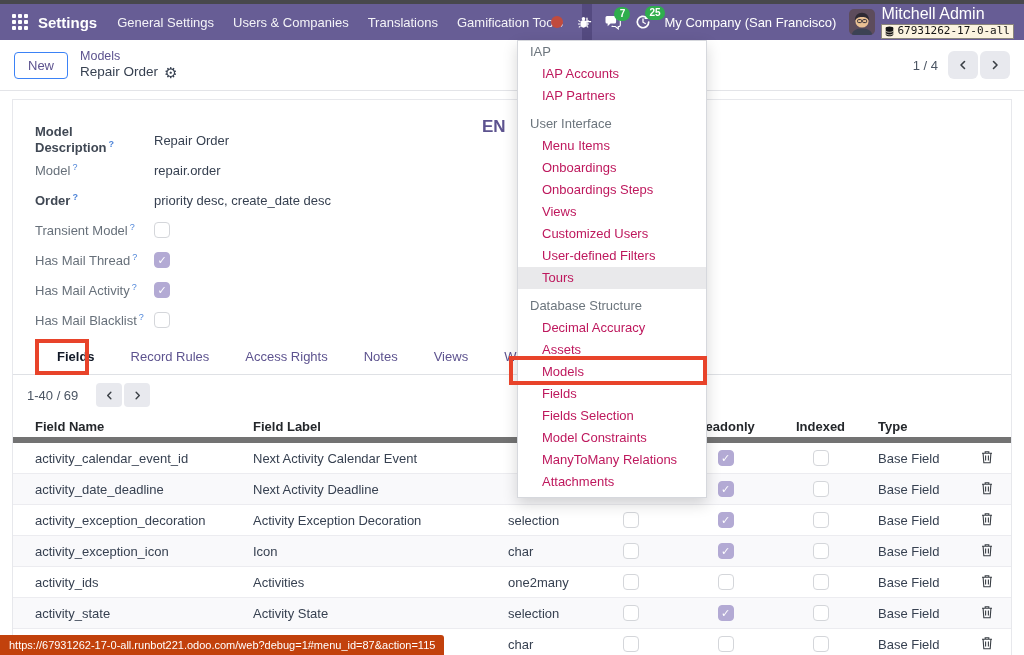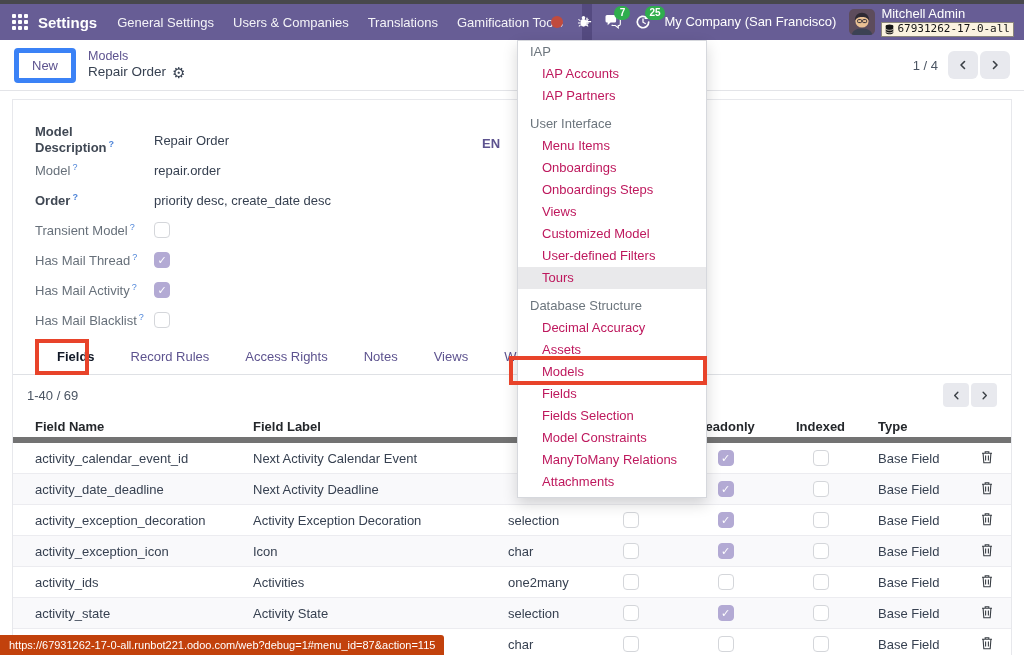--- a/index.html
+++ b/index.html
@@ -16,56 +16,56 @@
   .top-menu { font-size:13px; color:rgba(255,255,255,.93); margin-right:19px; white-space:nowrap; cursor:pointer; }
   .plus-btn { background:#544a80; width:30px; height:36px; display:flex; align-items:center; justify-content:center; font-size:17px; cursor:pointer; }
   .tb-right { display:flex; align-items:center; gap:13px; }
   .record-dot { width:12px; height:12px; border-radius:50%; background:#c14b3e; }
   .icon-badge { position:relative; display:flex; align-items:center; cursor:pointer; }
   .badge { position:absolute; top:-8px; left:10px; background:#2fae4d; color:#fff; font-size:10px; font-weight:700; border-radius:8px; min-width:16px; height:14px; line-height:14px; text-align:center; padding:0 4px; }
   .company { font-size:13px; white-space:nowrap; cursor:pointer; }
   .user-block { display:flex; align-items:center; gap:6px; cursor:pointer; }
   .avatar { width:26px; height:26px; border-radius:5px; overflow:hidden; flex:none; }
   .user-meta { display:flex; flex-direction:column; line-height:1.15; }
-  .user-name { font-size:13px; color:#fff; }
+  .user-name { font-size:16px; color:#fff; }
   .db-box { background:#fbf3e0; color:#141414; font-family:"DejaVu Sans Mono", monospace; font-size:11px; padding:0 3px; display:flex; align-items:center; gap:3px; border:1px solid rgba(0,0,0,.45); }
 
   
   .cp { height:51px; display:flex; justify-content:space-between; align-items:center; padding:0 14px; border-bottom:1px solid #e3e4e8; background:#fff; }
   .cp-left { display:flex; align-items:center; gap:12px; }
-  .new-btn { border:5px solid #3b82f6; color:#5d538f; background:#fff; border-radius:4px; padding:5px 13px; font-size:13px; cursor:pointer; font-family:inherit; }
+  .new-btn { border:1px solid #3b82f6; color:#5d538f; background:#fff; border-radius:4px; padding:5px 13px; font-size:13px; cursor:pointer; font-family:inherit; }
   .bc { display:flex; flex-direction:column; line-height:1.25; }
   .bc-parent { color:#5d538f; font-size:12.5px; cursor:pointer; }
   .bc-current { color:#374151; font-size:13.5px; display:flex; align-items:center; gap:6px; }
   .gear { font-size:15px; color:#374151; cursor:pointer; line-height:1; }
   .cp-right { display:flex; align-items:center; gap:10px; }
   .pager-text { font-size:13px; color:#4b5563; }
   .pg-btns { display:flex; gap:2px; }
   .pg-btn { width:30px; height:28px; background:#e8e9ee; border:none; border-radius:6px; display:flex; align-items:center; justify-content:center; cursor:pointer; }
   .pg-btn.sm { width:26px; height:24px; border-radius:4px; }
 
   
   .sheet { position:absolute; left:12px; right:12px; top:99px; bottom:0; background:#fff; border:1px solid #e7e8ec; border-bottom:none; overflow:hidden; }
   .form-area { position:relative; padding:25px 0 0 22px; }
   .f-row { height:30px; display:flex; align-items:center; }
   .f-label { width:119px; font-size:13px; color:#67707a; flex:none; }
   .f-label.bold { color:#404854; font-weight:700; }
   .f-label sup { color:#4d84d8; font-size:9px; margin-left:2px; }
   .f-value { font-size:13px; color:#374151; }
   .cb { width:16px; height:16px; border:1px solid #d4d6da; border-radius:4px; background:#fff; display:flex; align-items:center; justify-content:center; cursor:pointer; flex:none; }
   .cb.checked { background:#b3aad4; border-color:#b3aad4; color:#fff; font-size:11px; }
-  .en-badge { position:absolute; top:36px; left:469px; color:#5d538f; font-weight:700; font-size:13px; cursor:pointer; }
+  .en-badge { position:absolute; top:17px; left:469px; color:#5d538f; font-weight:700; font-size:17px; cursor:pointer; }
 
   
   .tabs-wrap { display:flex; gap:8px; padding-left:30px; margin-top:4px; border-bottom:1px solid #dfe1e5; }
   .tab { padding:10px 14px; font-size:13px; color:#5d538f; cursor:pointer; white-space:nowrap; }
   .tab.active { color:#111827; font-weight:600; }
 
   
-  .list-pager { display:flex; justify-content:space-between; align-items:center; gap:18px; height:40px; padding:0 14px; }
+  .list-pager { display:flex; justify-content:flex-start; align-items:center; gap:18px; height:40px; padding:0 14px; }
 
   
   .tr { display:grid; grid-template-columns:240px 255px 75px 95px 95px 95px 95px 1fr; align-items:center; }
   .tr.head { height:28px; border-bottom:6px solid #737373; color:#24272b; font-weight:600; }
   .tr.row { height:31px; border-bottom:1px solid #ececf0; cursor:pointer; }
   .tr.row.alt { background:#f9f9fb; }
   .c-name { padding-left:22px; overflow:hidden; white-space:nowrap; }
   .c-cb { display:flex; justify-content:center; }
   .c-type { padding-left:10px; }
   .c-trash { display:flex; justify-content:center; }
@@ -407,21 +407,21 @@
       <div class="dd-header">IAP</div>
       <div class="dd-item">IAP Accounts</div>
       <div class="dd-item">IAP Partners</div>
     </div>
     <div class="dd-section">
       <div class="dd-header">User Interface</div>
       <div class="dd-item">Menu Items</div>
       <div class="dd-item">Onboardings</div>
       <div class="dd-item">Onboardings Steps</div>
       <div class="dd-item">Views</div>
-      <div class="dd-item">Customized Model</div>
+      <div class="dd-item">Customized Users</div>
       <div class="dd-item">User-defined Filters</div>
       <div class="dd-item hover">Tours</div>
     </div>
     <div class="dd-section">
       <div class="dd-header">Database Structure</div>
       <div class="dd-item">Decimal Accuracy</div>
       <div class="dd-item">Assets</div>
       <div class="dd-item">Models</div>
       <div class="dd-item">Fields</div>
       <div class="dd-item">Fields Selection</div>

